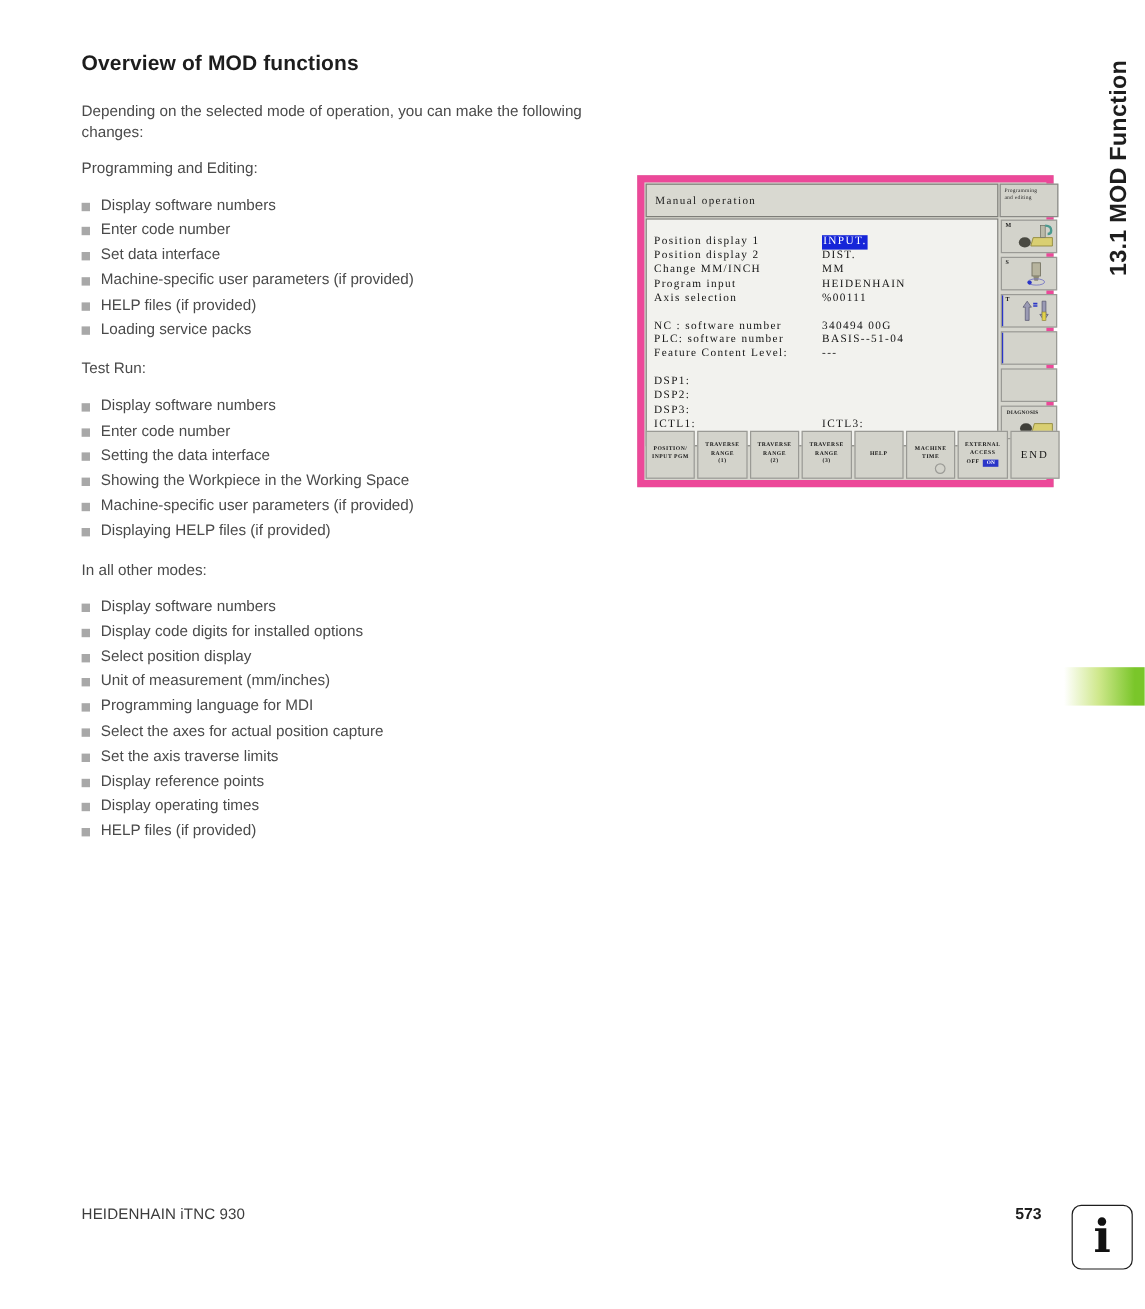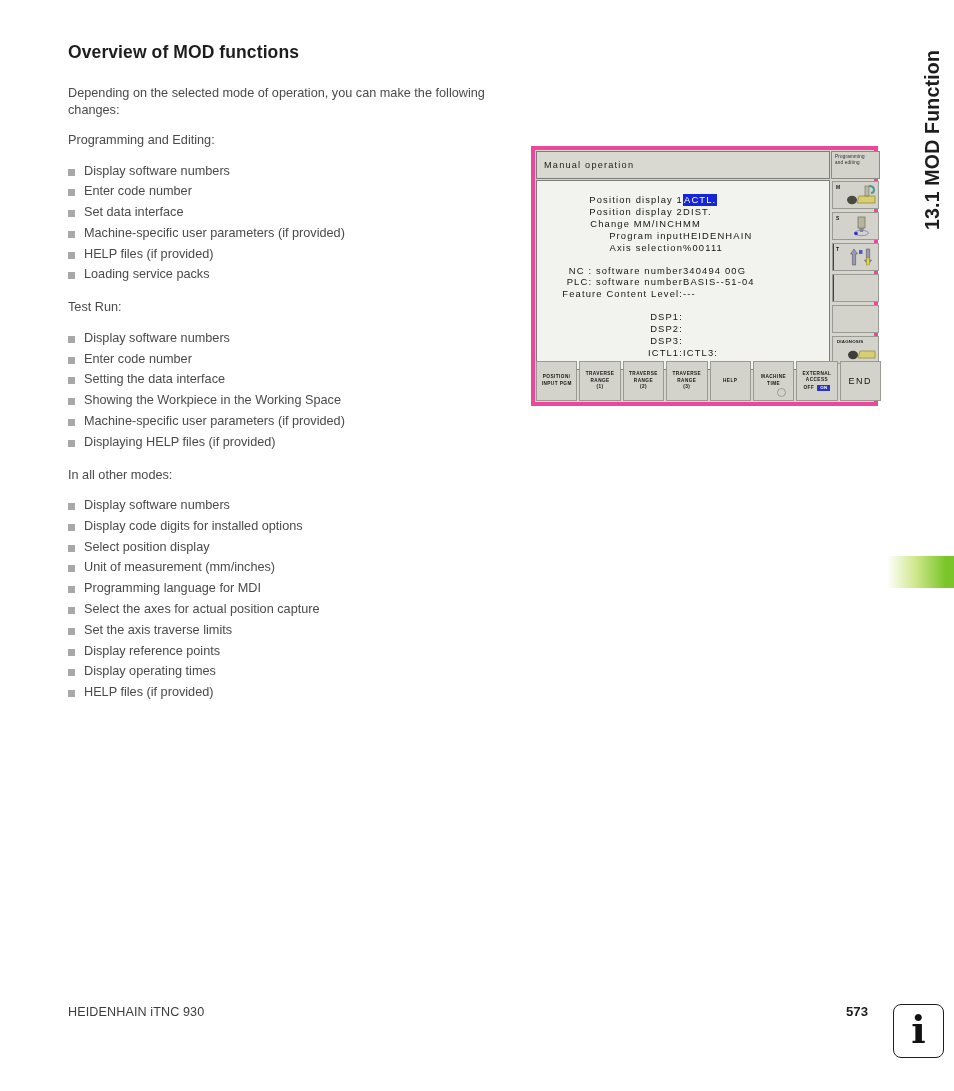--- a/index.html
+++ b/index.html
@@ -36,22 +36,22 @@
 
   
   .greentab{
     position:absolute;left:884px;top:556px;width:70px;height:32px;
     background:linear-gradient(to right,#ffffff 0%,#ffffff 4%,#cfe88c 45%,#7ac62a 88%,#7ac62a 100%);
   }
 
   
   .cnc{
     position:absolute;left:531px;top:146px;width:347px;height:260px;
-    background:#d6d6ce;border:4px solid #ec4899;box-sizing:border-box;
-    font-family:Liberation Sans, sans-serif;
+    background:#d6d6ce;border:6px solid #ec4899;box-sizing:border-box;
+    font-family:Liberation Serif, serif;
   }
   .cnc-topbar{
     position:absolute;left:1px;top:1px;width:294px;height:28px;
     background:#d9d9d1;border:1px solid #7d7d78;box-sizing:border-box;
     display:flex;align-items:center;
   }
   .cnc-topbar .mode{
     font-size:9.2px;color:#1b1b1b;letter-spacing:1.2px;padding-left:7px;
   }
   .cnc-modebox{
@@ -61,21 +61,21 @@
   }
   .cnc-modebox span{
     display:block;font-size:4.6px;line-height:6.4px;color:#2a2a2a;letter-spacing:.2px;
   }
   .cnc-main{
     position:absolute;left:1px;top:30px;width:294px;height:190px;
     background:#f2f2ee;border:1px solid #7d7d78;box-sizing:border-box;
     padding:13px 0 0 6px;
   }
   .row{font-size:9.4px;line-height:11.9px;color:#141414;letter-spacing:1.15px;white-space:pre;}
-  .row .lab{display:inline-block;width:140px;text-align:right;}
+  .row .lab{display:inline-block;width:140px;}
   .row .val{display:inline-block;}
   .hl{background:#1625d8;color:#fff;padding:0 1px;}
   .gap{height:11px;}
   .gap2{height:11px;}
 
   
   .cnc-vkeys{
     position:absolute;left:297px;top:31px;width:47px;height:188px;
   }
   .vkey{
@@ -191,21 +191,21 @@
     <div class="cnc-topbar">
       <div class="mode">Manual operation</div>
     </div>
 
     <div class="cnc-modebox">
       <span>Programming</span>
       <span>and editing</span>
     </div>
 
     <div class="cnc-main">
-      <div class="row"><span class="lab">Position display 1</span><span class="val hl">ACTL.</span></div>
+      <div class="row"><span class="lab">Position display 1</span><span class="val hl">INPUT.</span></div>
       <div class="row"><span class="lab">Position display 2</span><span class="val">DIST.</span></div>
       <div class="row"><span class="lab">Change MM/INCH</span><span class="val">MM</span></div>
       <div class="row"><span class="lab">Program input</span><span class="val">HEIDENHAIN</span></div>
       <div class="row"><span class="lab">Axis selection</span><span class="val">%00111</span></div>
 
       <div class="gap"></div>
 
       <div class="row"><span class="lab">NC : software number</span><span class="val">340494 00G</span></div>
       <div class="row"><span class="lab">PLC: software number</span><span class="val">BASIS--51-04</span></div>
       <div class="row"><span class="lab">Feature Content Level:</span><span class="val">---</span></div>

